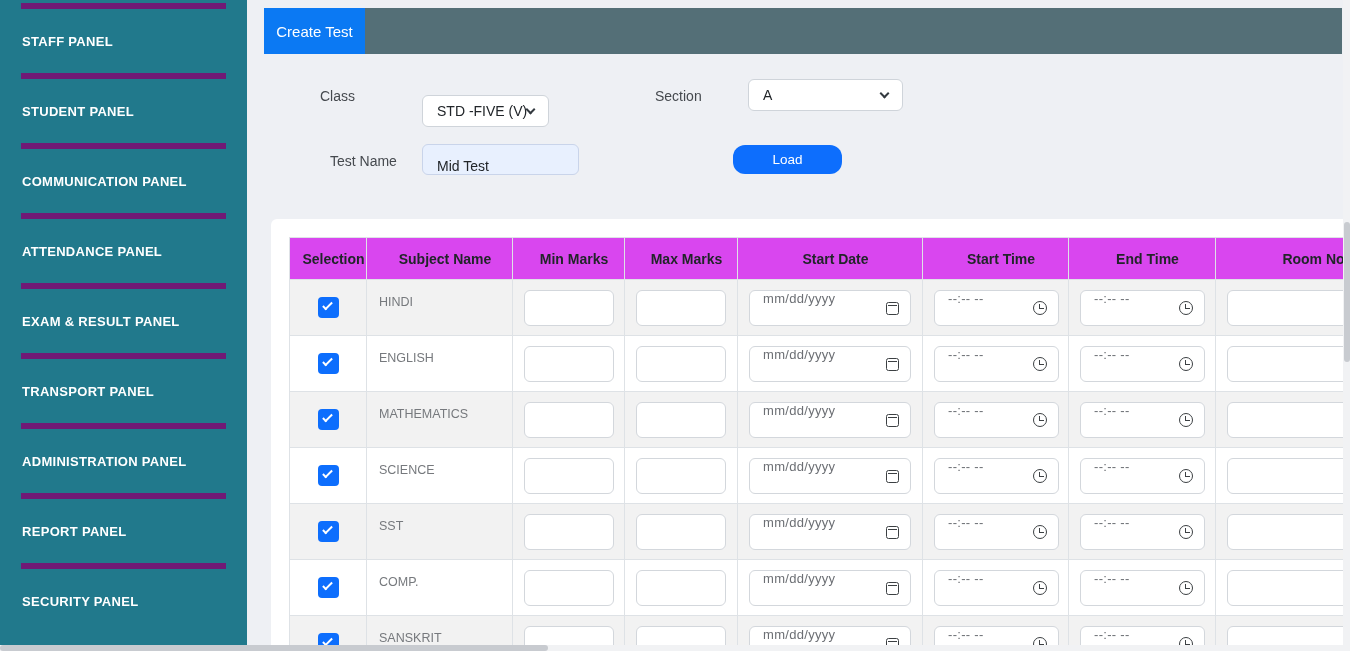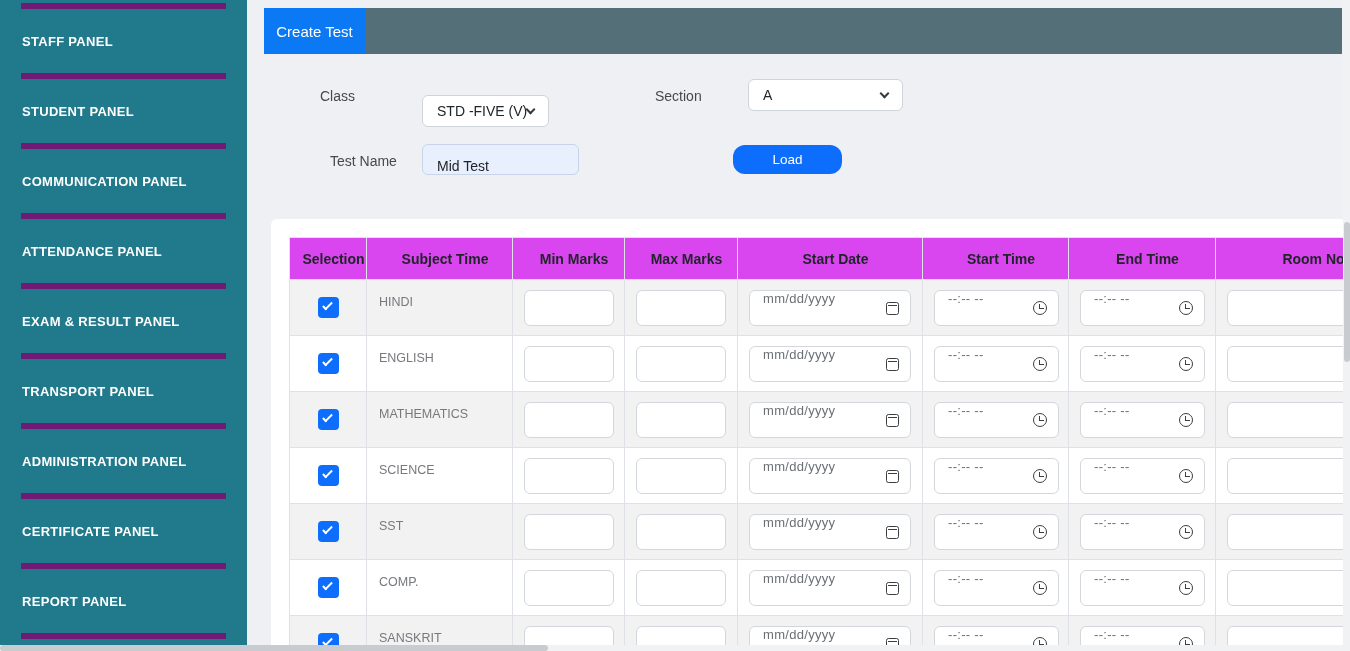--- a/index.html
+++ b/index.html
@@ -114,23 +114,20 @@
         <span>ATTENDANCE PANEL</span>
       </li>
       <li>
         <span>EXAM &amp; RESULT PANEL</span>
       </li>
       <li>
         <span>TRANSPORT PANEL</span>
       </li>
       <li>
         <span>ADMINISTRATION PANEL</span>
-      </li>
-      <li>
-        <span>CERTIFICATE PANEL</span>
       </li>
       <li>
         <span>REPORT PANEL</span>
       </li>
       <li>
         <span>SECURITY PANEL</span>
       </li>
     </ul>
 </aside>
 
@@ -167,21 +164,21 @@
           <col style="width:112px">
         <col style="width:113px">
           <col style="width:185px">
           <col style="width:146px">
         <col style="width:147px">
           <col style="width:185px">
       </colgroup>
       <thead>
           <tr id="thead-row">
             <th>Selection</th>
-            <th>Subject Time</th>
+            <th>Subject Name</th>
             <th>Min Marks</th>
             <th>Max Marks</th>
             <th>Start Date</th>
             <th>Start Time</th>
             <th>End Time</th>
             <th>Room No</th>
           </tr>
         </thead>
       <tbody id="tbody">
           <tr>

